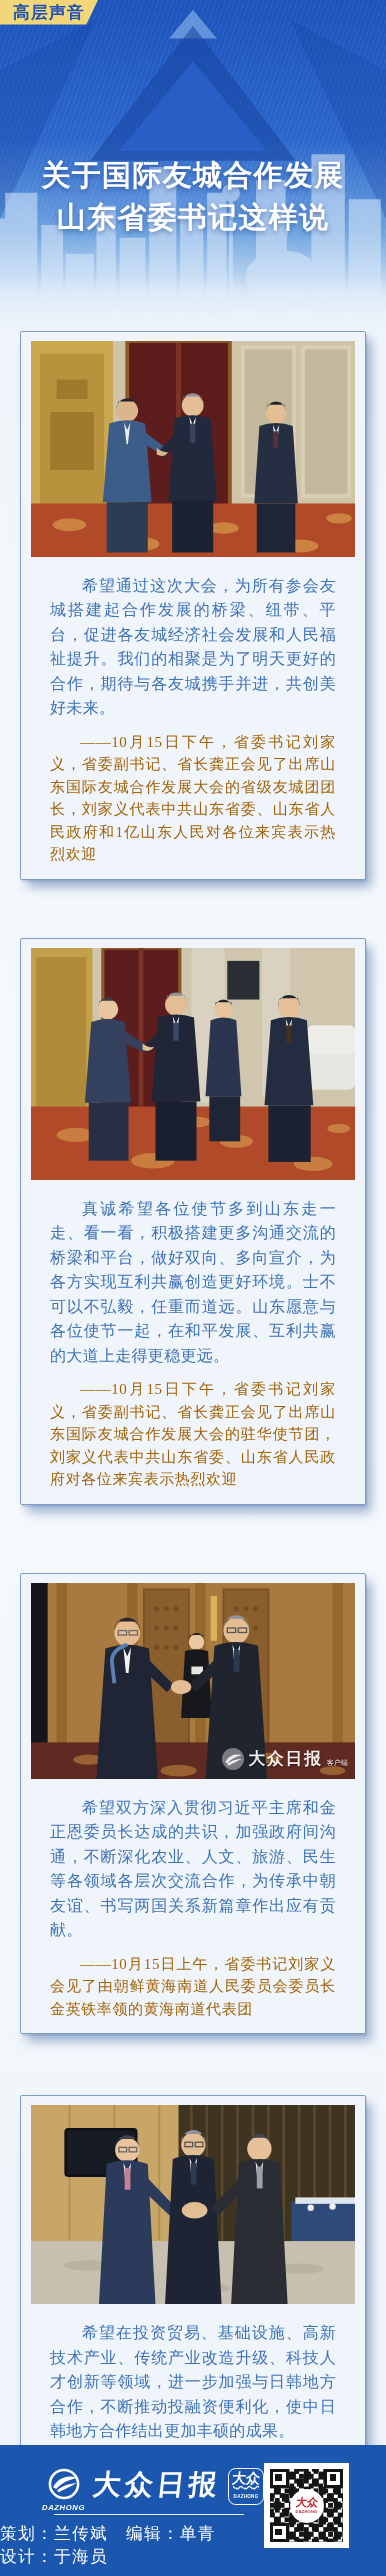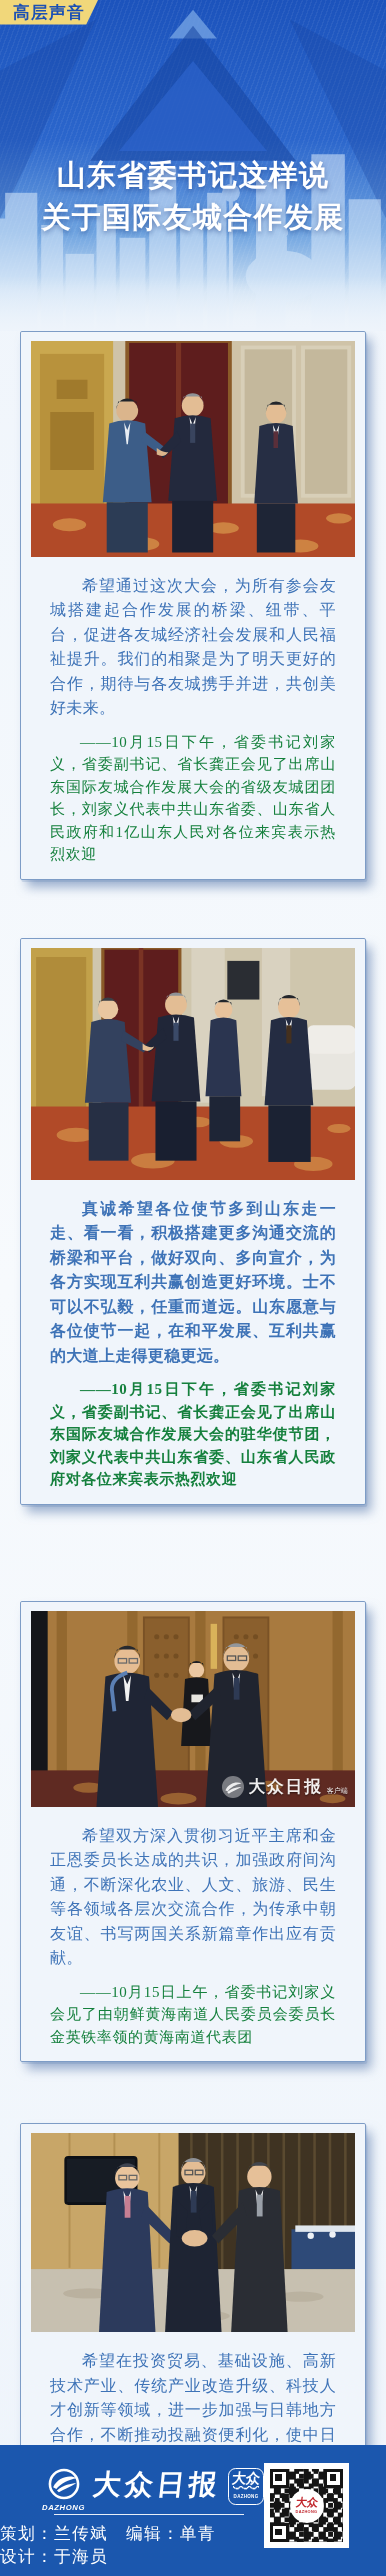--- a/index.html
+++ b/index.html
@@ -23,27 +23,27 @@
     color:#ffffff; font-weight:bold; font-size:29px; line-height:42px; letter-spacing:1.3px;
     text-shadow:0 1.9px 5.1px rgba(10,40,110,.45);}
   .title span{ display:block; }
 
   
   .main{ flex:1 1 auto; overflow:hidden; padding-top:0; }
   .card{ width:346px; margin:0 auto; background:#f0f5fb;
     border:0.6px solid #7d9cc6; border-radius:1.9px;
     box-shadow:5.8px 7.7px 10.3px -1.3px rgba(92,124,173,.6), 1.3px 1.9px 0 rgba(120,150,195,.25);
     padding:9px 9.7px 13px; position:relative;}
-  .c1{ margin-bottom:58px;} .c2{ margin-bottom:96px;font-weight:bold;} .c3{ margin-bottom:61px;} .c4{ margin-bottom:0;}
+  .c1{ margin-bottom:58px;} .c2{ margin-bottom:68px;} .c3{ margin-bottom:61px;} .c4{ margin-bottom:0;}
   .photo{ width:100%; overflow:hidden; position:relative; background:#d8cfc0; }
   .photo svg{ display:block; width:100%; height:100%; }
   .ph1{ height:216px;} .ph2{ height:232px;} .ph3{ height:196px;} .ph4{ height:199px;}
   .quote{ margin:16.7px 9.7px 0; padding:0 9.7px; color:#3e73b7; font-size:16px; line-height:24.5px;
     text-align:justify; text-indent:2em; letter-spacing:0.3px;}
-  .attribution{ margin:10.3px 9.7px 0; padding:0 9.7px; color:#15803d;
+  .attribution{ margin:10.3px 9.7px 0; padding:0 9.7px; color:#a16207;
     font-family:"Liberation Serif","DejaVu Serif",serif;
     font-size:15px; line-height:22.5px; text-align:justify; text-indent:2em; letter-spacing:0.6px;}
   .watermark{ position:absolute; right:7.7px; bottom:9px; display:flex; align-items:flex-end; gap:3.9px;
     color:#ffffff; opacity:.92; }
   .watermark .wm-circle{ width:22px; height:22px; border-radius:50%; background:rgba(210,210,210,.55);
     display:flex; align-items:center; justify-content:center; }
   .watermark .wm-main{ font-family:"Liberation Serif","DejaVu Serif",serif; font-size:16.7px; font-weight:bold;
     text-shadow:0 0.6px 1.9px rgba(0,0,0,.6); letter-spacing:1.9px;}
   .watermark .wm-sub{ font-size:7px; margin-bottom:1.9px; text-shadow:0 0.6px 1.3px rgba(0,0,0,.6);}
 
@@ -120,22 +120,22 @@
         <linearGradient id="fade" x1="0" y1="0" x2="0" y2="1">
           <stop offset="0" stop-color="#eef4fb" stop-opacity="0"></stop>
           <stop offset="1" stop-color="#eef4fb" stop-opacity="1"></stop>
         </linearGradient>
       </defs>
     </svg>
     <div class="badge">
       <span>高层声音</span>
     </div>
     <h1 class="title">
+      <span>关于国际友城合作发展</span>
       <span>山东省委书记这样说</span>
-      <span>关于国际友城合作发展</span>
     </h1>
   </div>
 
   <div class="main">
 
     <div class="card c1">
       <div class="photo ph1">
         <svg viewBox="0 0 506 335" preserveAspectRatio="none">
           <rect width="506" height="335" fill="#cfc3a8"></rect>
           <rect x="0" y="0" width="128" height="335" fill="#caa84f"></rect>

